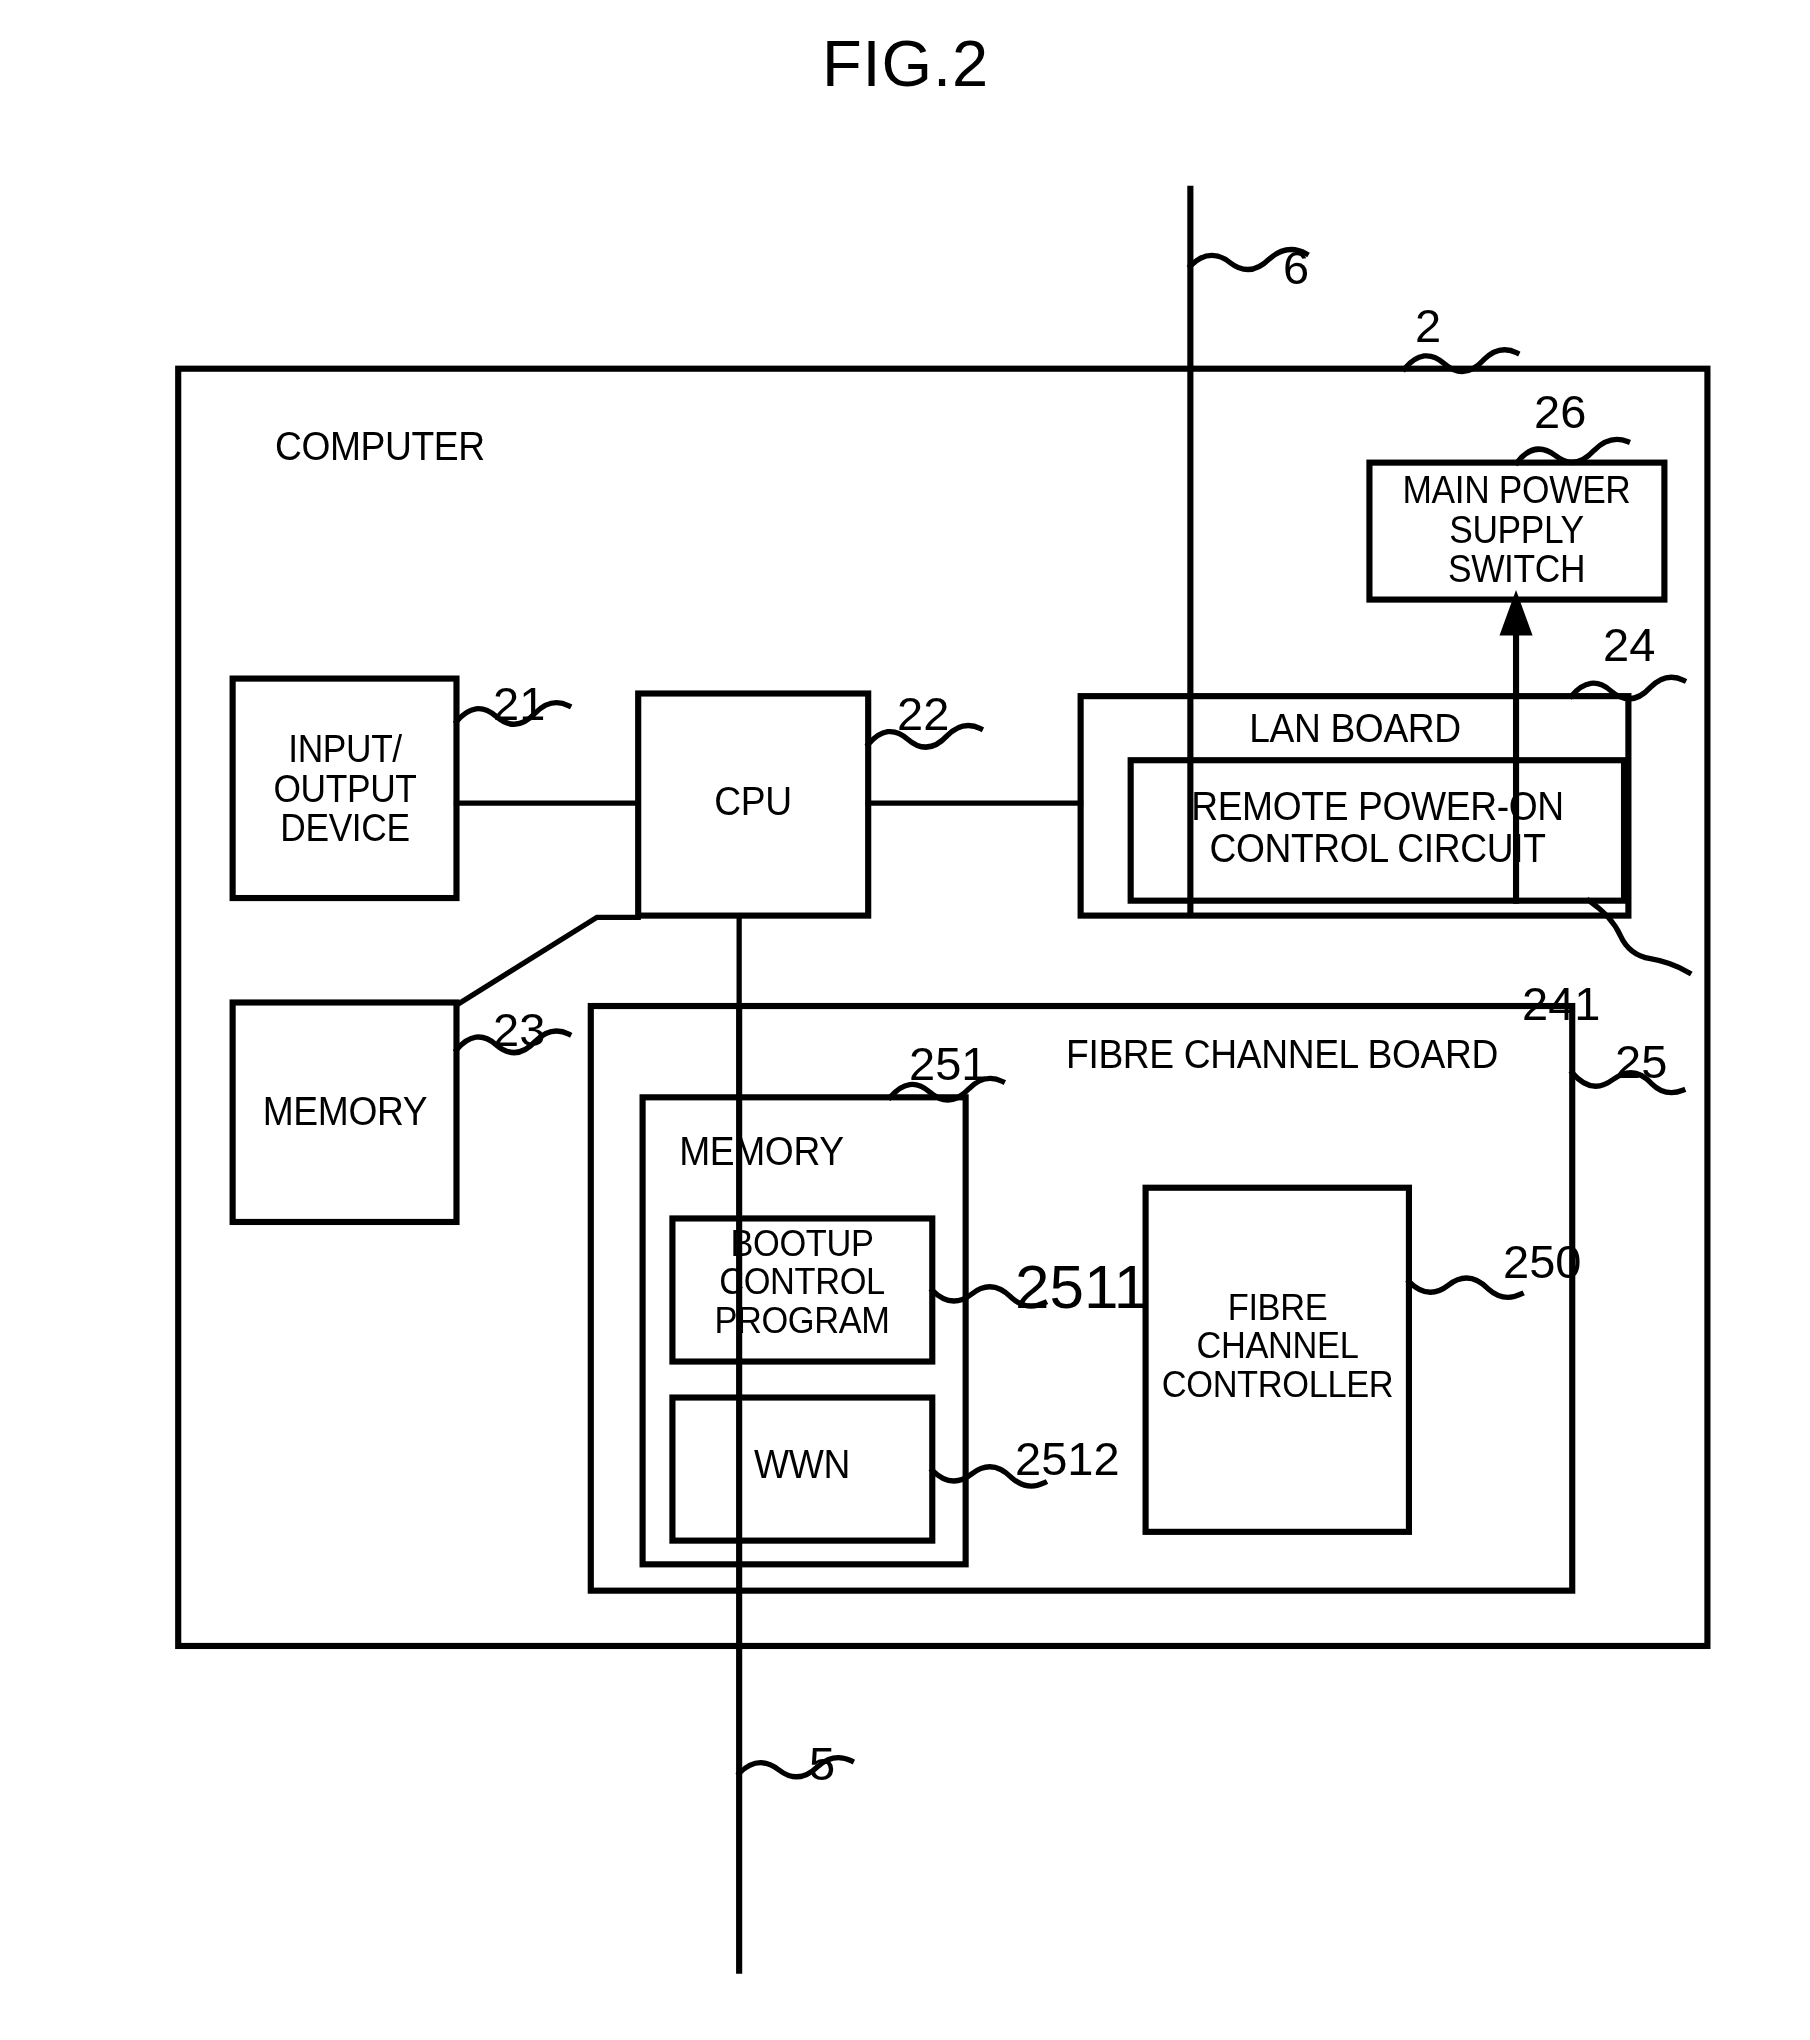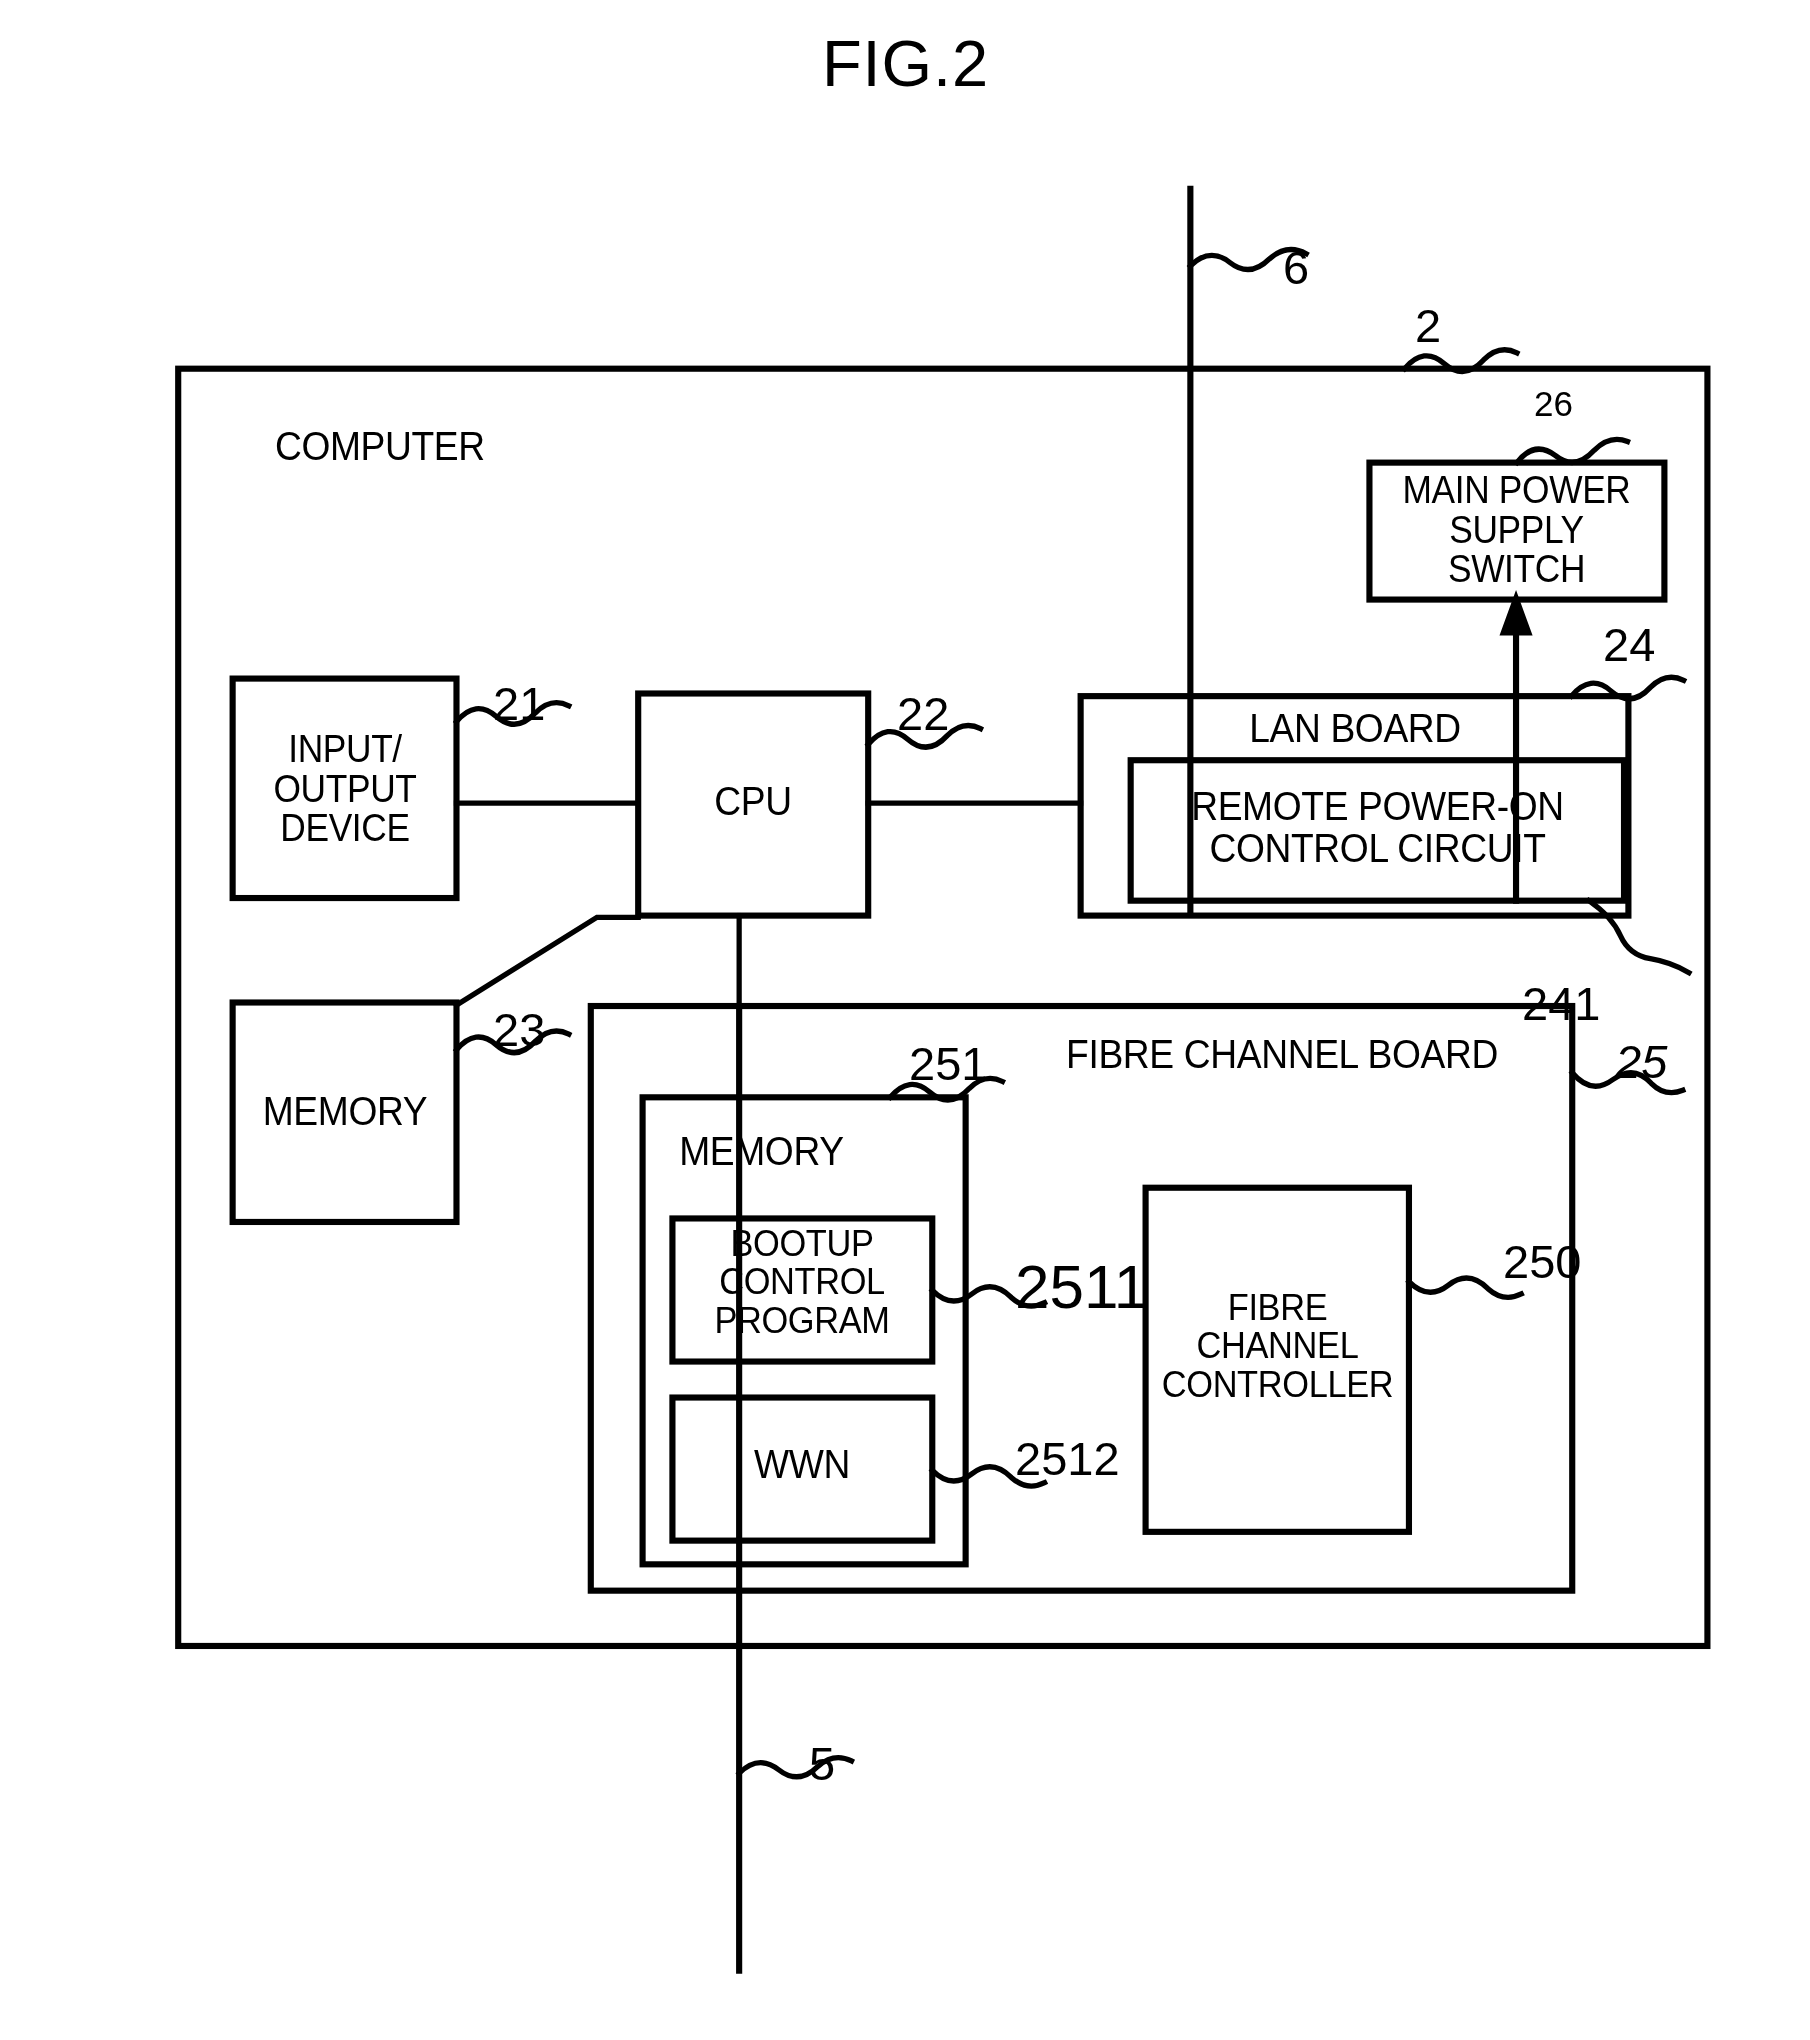--- a/index.html
+++ b/index.html
@@ -154,35 +154,35 @@
   <div class="lbl" style="left:672px; top:1444px; width:260px; font-size:40px;">WWN</div>
 
   <div class="lbl" style="left:1146px; top:1289px; width:263px; font-size:37px;">FIBRE
 CHANNEL
 CONTROLLER</div>
 
   <div class="ref" style="left:1283px; top:240px;  font-size:47px;">6</div>
 
   <div class="ref" style="left:1415px; top:298px;  font-size:47px;">2</div>
 
-  <div class="ref" style="left:1534px; top:384px;  font-size:35px;">26</div>
+  <div class="ref" style="left:1534px; top:384px;  font-size:47px;">26</div>
 
   <div class="ref" style="left:1603px; top:617px;  font-size:47px;">24</div>
 
   <div class="ref" style="left:493px;  top:676px;  font-size:47px;">21</div>
 
   <div class="ref" style="left:897px; top:686px;  font-size:47px;">22</div>
 
   <div class="ref" style="left:1522px; top:932px; font-size:47px;margin-top:44px;">241</div>
 
   <div class="ref" style="left:493px;  top:1002px; font-size:47px;">23</div>
 
   <div class="ref" style="left:909px; top:1036px; font-size:47px;">251</div>
 
-  <div class="ref" style="left:1615px; top:1034px; font-size:47px;font-style:italic;">25</div>
+  <div class="ref" style="left:1615px; top:1034px; font-size:47px;">25</div>
 
   <div class="ref" style="left:1503px; top:1234px; font-size:47px;">250</div>
 
   <div class="ref" style="left:1015px; top:1251px; font-size:62px;">2511</div>
 
   <div class="ref" style="left:1015px; top:1431px; font-size:47px;text-align:center;">2512</div>
 
   <div class="ref" style="left:809px;  top:1736px; font-size:47px;">5</div>
 
 </div>

